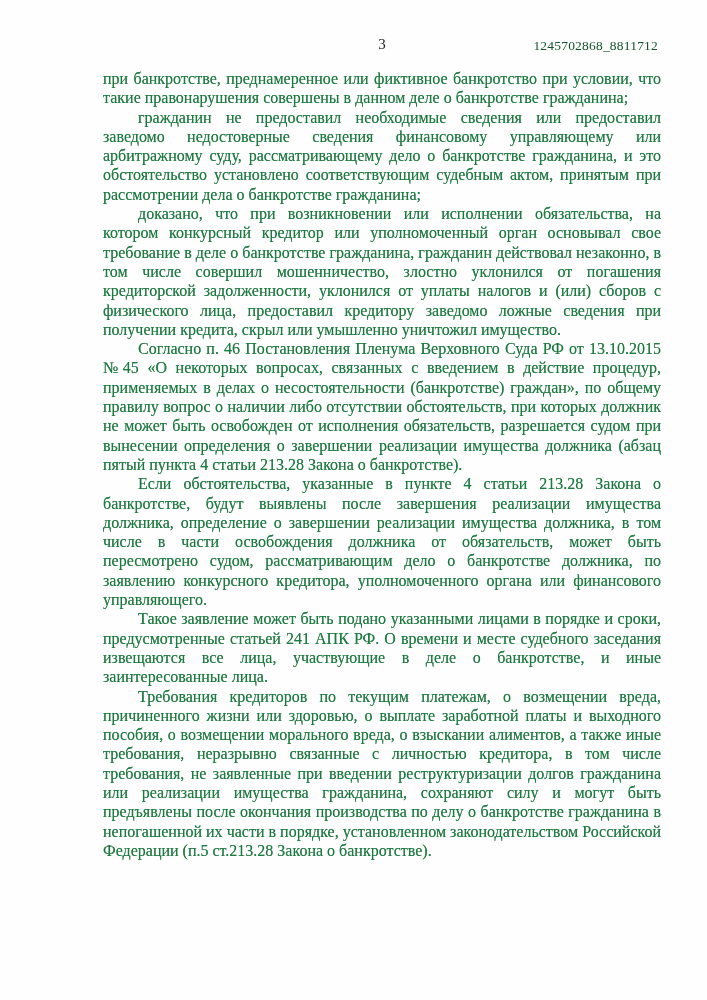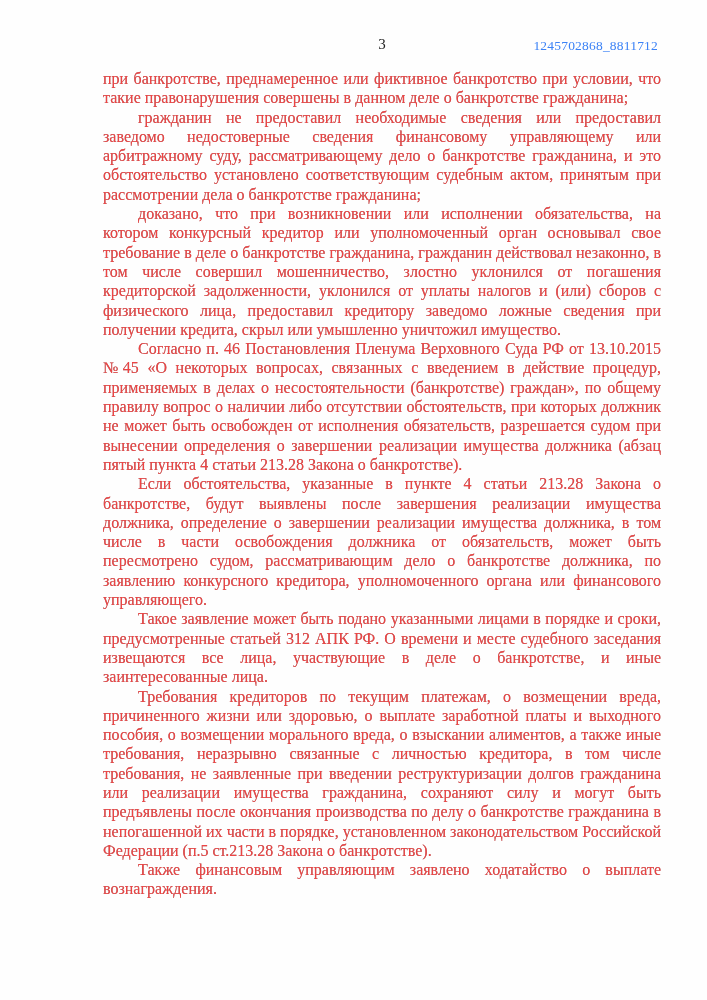--- a/index.html
+++ b/index.html
@@ -24,50 +24,49 @@
     text-align: center;
     font-size: 15px;
     color: #222;
   }
   .doc-id {
     position: absolute;
     top: 38px;
     right: 49px;
     font-size: 13.5px;
     letter-spacing: 0.2px;
-    color: #3b82f6;
+    color: #14532d;
     margin-left: 28px;
   }
   .doc-body {
     position: absolute;
     top: 69px;
     left: 103px;
     width: 558px;
   }
   .para {
     margin: 0;
     font-size: 16px;
     line-height: 19.3px;
     text-align: justify;
-    color: #ef4444;
+    color: #15803d;
     text-shadow: 0 0 0.4px rgba(0,0,0,0.45);
   }
   .para.indent {
     text-indent: 35px;
   }
 </style>
 </head>
 <body>
 
 <div class="page">
   <div class="page-number">3</div>
   <div class="doc-id">1245702868_8811712</div>
   <div class="doc-body">
       <p class="para">при банкротстве, преднамеренное или фиктивное банкротство при условии, что такие правонарушения совершены в данном деле о банкротстве гражданина;</p>
       <p class="para indent">гражданин не предоставил необходимые сведения или предоставил заведомо недостоверные сведения финансовому управляющему или арбитражному суду, рассматривающему дело о банкротстве гражданина, и это обстоятельство установлено соответствующим судебным актом, принятым при рассмотрении дела о банкротстве гражданина;</p>
       <p class="para indent">доказано, что при возникновении или исполнении обязательства, на котором конкурсный кредитор или уполномоченный орган основывал свое требование в деле о банкротстве гражданина, гражданин действовал незаконно, в том числе совершил мошенничество, злостно уклонился от погашения кредиторской задолженности, уклонился от уплаты налогов и (или) сборов с физического лица, предоставил кредитору заведомо ложные сведения при получении кредита, скрыл или умышленно уничтожил имущество.</p>
       <p class="para indent">Согласно п. 46 Постановления Пленума Верховного Суда РФ от 13.10.2015 №45 «О некоторых вопросах, связанных с введением в действие процедур, применяемых в делах о несостоятельности (банкротстве) граждан», по общему правилу вопрос о наличии либо отсутствии обстоятельств, при которых должник не может быть освобожден от исполнения обязательств, разрешается судом при вынесении определения о завершении реализации имущества должника (абзац пятый пункта 4 статьи 213.28 Закона о банкротстве).</p>
       <p class="para indent">Если обстоятельства, указанные в пункте 4 статьи 213.28 Закона о банкротстве, будут выявлены после завершения реализации имущества должника, определение о завершении реализации имущества должника, в том числе в части освобождения должника от обязательств, может быть пересмотрено судом, рассматривающим дело о банкротстве должника, по заявлению конкурсного кредитора, уполномоченного органа или финансового управляющего.</p>
-      <p class="para indent">Такое заявление может быть подано указанными лицами в порядке и сроки, предусмотренные статьей 312 АПК РФ. О времени и месте судебного заседания извещаются все лица, участвующие в деле о банкротстве, и иные заинтересованные лица.</p>
+      <p class="para indent">Такое заявление может быть подано указанными лицами в порядке и сроки, предусмотренные статьей 241 АПК РФ. О времени и месте судебного заседания извещаются все лица, участвующие в деле о банкротстве, и иные заинтересованные лица.</p>
       <p class="para indent">Требования кредиторов по текущим платежам, о возмещении вреда, причиненного жизни или здоровью, о выплате заработной платы и выходного пособия, о возмещении морального вреда, о взыскании алиментов, а также иные требования, неразрывно связанные с личностью кредитора, в том числе требования, не заявленные при введении реструктуризации долгов гражданина или реализации имущества гражданина, сохраняют силу и могут быть предъявлены после окончания производства по делу о банкротстве гражданина в непогашенной их части в порядке, установленном законодательством Российской Федерации (п.5 ст.213.28 Закона о банкротстве).</p>
-      <p class="para indent">Также финансовым управляющим заявлено ходатайство о выплате вознаграждения.</p>
     </div>
 </div>
 
 </body></html>

